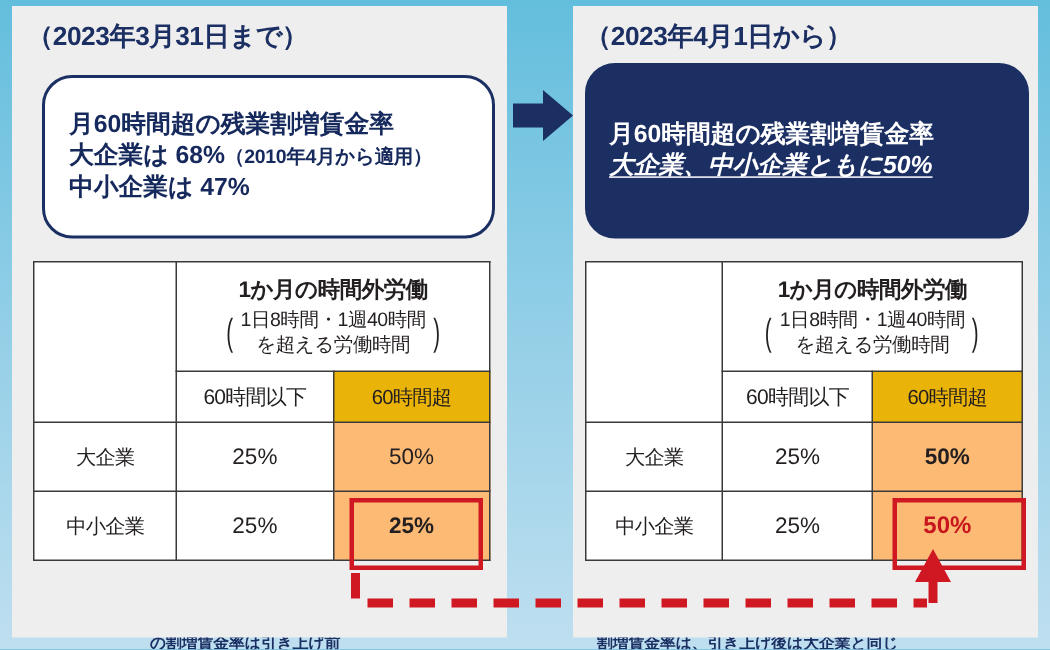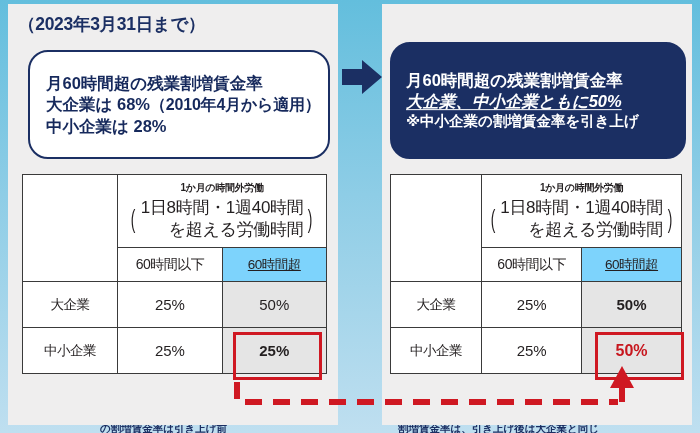--- a/index.html
+++ b/index.html
@@ -58,21 +58,21 @@
   #callout-right .callout-lines{padding-left:14px;}
 
   .cl-line{
     font-weight:bold;
     line-height:1.30;
     white-space:nowrap;
   }
   #callout-left .cl-line{color:#16295c;font-size:16.5px;}
   #callout-right .cl-line{color:#ffffff;font-size:16.5px;}
   .cl-note{
-    font-size:16px;
+    font-size:13px;
     font-weight:bold;
     letter-spacing:-0.2px;
   }
   .cl-underline{text-decoration:underline;text-underline-offset:2px;font-style:italic;}
   #callout-right .cl-small{font-size:14.5px;}
 
   
   #flow-arrow{
     position:absolute;left:342px;top:60px;width:40px;height:34px;
   }
@@ -89,36 +89,36 @@
   .tbl td,.tbl th{
     border:1.4px solid #3a3a3a;
     text-align:center;
     vertical-align:middle;
     font-weight:normal;
     color:#231f20;
     padding:0;
   }
   .c-blank{background:#fff;}
   .hdr-span{height:72px;background:#fff;padding:4px 2px 6px 2px;}
-  .hdr-title{font-size:10px;font-weight:bold;color:#231f20;letter-spacing:-0.3px;}
+  .hdr-title{font-size:15px;font-weight:bold;color:#231f20;letter-spacing:-0.3px;}
   .hdr-sub-wrap{
     display:flex;align-items:center;justify-content:center;gap:3px;margin-top:2px;
   }
   .brk{
     font-size:25px;line-height:0.8;color:#231f20;font-weight:300;
     transform:scaleX(0.55);
   }
-  .hdr-sub{font-size:17px;line-height:1.28;color:#231f20;letter-spacing:-0.3px;text-align:right;}
+  .hdr-sub{font-size:13px;line-height:1.28;color:#231f20;letter-spacing:-0.3px;}
   .sub-hdr{height:33px;font-size:14px;letter-spacing:-0.5px;}
   .sub-hdr-hl{
-    height:33px;background:#7dd3fc;font-size:13.5px;font-weight:bold;letter-spacing:-0.5px;text-decoration:underline;
+    height:33px;background:#eab308;font-size:13.5px;font-weight:bold;letter-spacing:-0.5px;
   }
   .row-label{width:31%;height:45px;font-size:13.5px;letter-spacing:-0.5px;margin-left:18px;}
   .cell-plain{width:33%;height:45px;font-size:15px;}
-  .cell-hl{width:36%;height:45px;background:#e5e5e5;font-size:15px;}
+  .cell-hl{width:36%;height:45px;background:#fdba74;font-size:15px;}
   .cell-hl.bold{font-weight:bold;}
   .cell-hl.red{color:#c7161e;font-weight:bold;font-size:16px;}
 
   
   .redbox{
     position:absolute;
     border:3.5px solid #cf1822;
     box-sizing:border-box;
     pointer-events:none;
   }
@@ -148,21 +148,21 @@
 <div class="panel" id="panel-left">
 
   <div class="panel-heading">（2023年3月31日まで）</div>
 
   <div class="callout" id="callout-left">
     <div class="callout-lines">
       <div class="cl-line">月60時間超の残業割増賃金率</div>
       <div class="cl-line">
         <span>大企業は 68%</span><span class="cl-note">（2010年4月から適用）</span>
       </div>
-      <div class="cl-line">中小企業は 28%</div>
+      <div class="cl-line">中小企業は 47%</div>
     </div>
   </div>
 
   <table class="tbl" id="tbl-left">
     <tbody>
         <tr>
       <td class="c-blank row-label" rowspan="2"></td>
       <td class="hdr-span" colspan="2">
         <div class="hdr-title">1か月の時間外労働</div>
         <div class="hdr-sub-wrap">
@@ -188,26 +188,26 @@
       <td class="row-label">中小企業</td>
       <td class="cell-plain">25%</td>
       <td class="cell-hl bold">25%</td>
     </tr>
   </tbody>
     </table>
 </div>
 
 <div class="panel" id="panel-right">
 
+  <div class="panel-heading">（2023年4月1日から）</div>
 
   <div class="callout" id="callout-right">
     <div class="callout-lines">
       <div class="cl-line">月60時間超の残業割増賃金率</div>
       <div class="cl-line cl-underline">大企業、中小企業ともに50%</div>
-      <div class="cl-line cl-small">※中小企業の割増賃金率を引き上げ</div>
     </div>
   </div>
 
   <table class="tbl" id="tbl-right">
     <tbody>
         <tr>
       <td class="c-blank row-label" rowspan="2"></td>
       <td class="hdr-span" colspan="2">
         <div class="hdr-title">1か月の時間外労働</div>
         <div class="hdr-sub-wrap">

